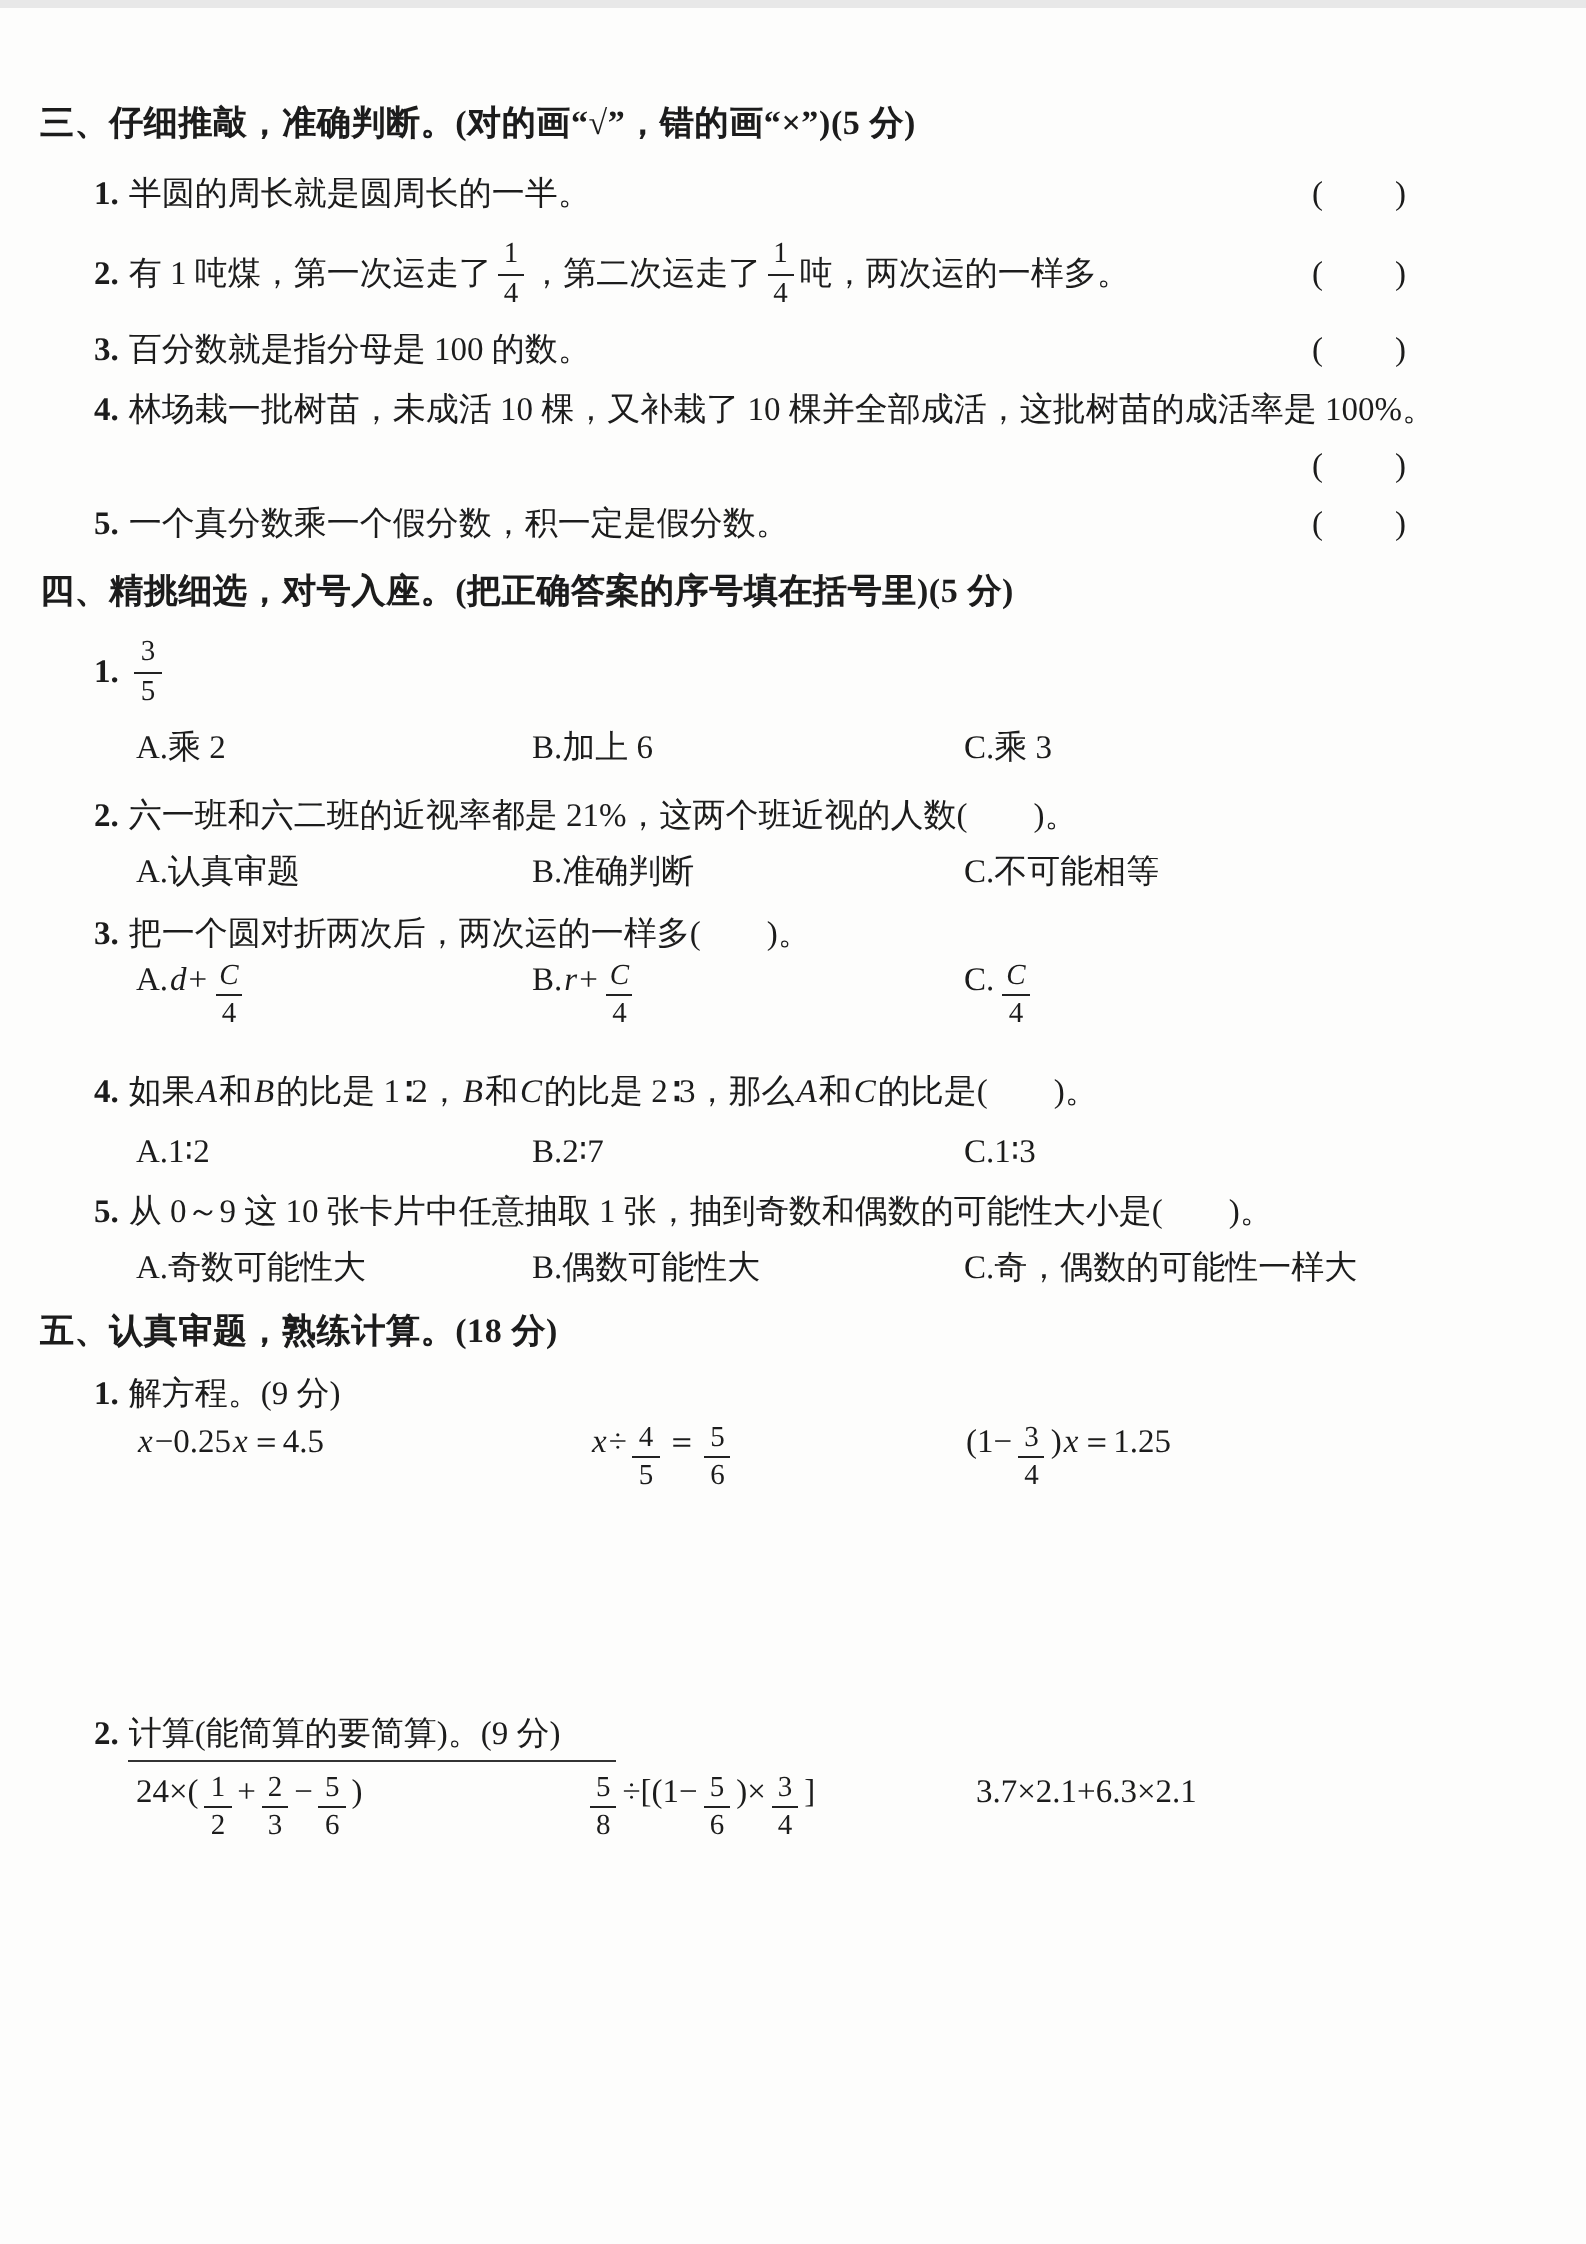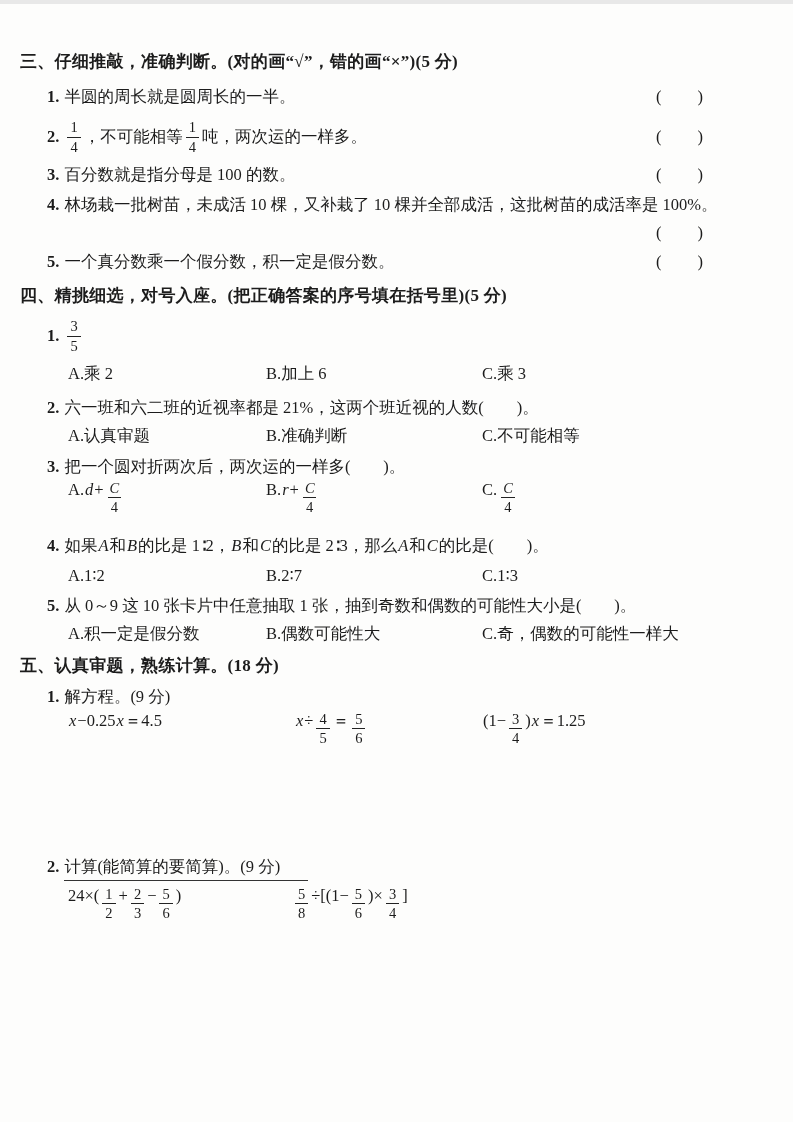--- a/index.html
+++ b/index.html
@@ -97,25 +97,26 @@
     <span class="qtext">
         <span class="qnum">1.</span>
         <span>半圆的周长就是圆周长的一半。</span>
       </span>
     <span class="rbracket">(　　)</span>
   </div>
 
   <div class="line qline tall" style="top:111px">
     <span class="qtext">
         <span class="qnum">2.</span>
+        <span>有 1 吨煤，第一次运走了</span>
         <span class="frac">
           <span class="fn">1</span>
           <span class="fd">4</span>
         </span>
-        <span>，不可能相等</span>
+        <span>，第二次运走了</span>
         <span class="frac">
           <span class="fn">1</span>
           <span class="fd">4</span>
         </span>
         <span>吨，两次运的一样多。</span>
       </span>
     <span class="rbracket">(　　)</span>
   </div>
 
   <div class="line qline" style="top:161px">
@@ -250,21 +251,21 @@
   </div>
 
   <div class="line qline" style="top:592px">
     <span class="qtext">
         <span class="qnum">5.</span>
         <span>从 0～9 这 10 张卡片中任意抽取 1 张，抽到奇数和偶数的可能性大小是(　　)。</span>
       </span>
   </div>
   <div class="line" style="top:620px">
     <span class="opt" style="left:68px">
-        <span>A.积一定是假分数</span>
+        <span>A.奇数可能性大</span>
       </span>
     <span class="opt" style="left:266px">
         <span>B.偶数可能性大</span>
       </span>
     <span class="opt" style="left:482px">
         <span>C.奇，偶数的可能性一样大</span>
       </span>
   </div>
 
   <div class="line sec-heading" style="top:652px">五、认真审题，熟练计算。(18 分)</div>
@@ -341,16 +342,19 @@
           <span class="fn">5</span>
           <span class="fd">6</span>
         </span>
         <span>)×</span>
         <span class="frac">
           <span class="fn">3</span>
           <span class="fd">4</span>
         </span>
         <span>]</span>
       </span>
+    <span class="opt" style="left:488px">
+        <span>3.7×2.1+6.3×2.1</span>
+      </span>
   </div>
 
 
 </div>
 
 </body></html>

